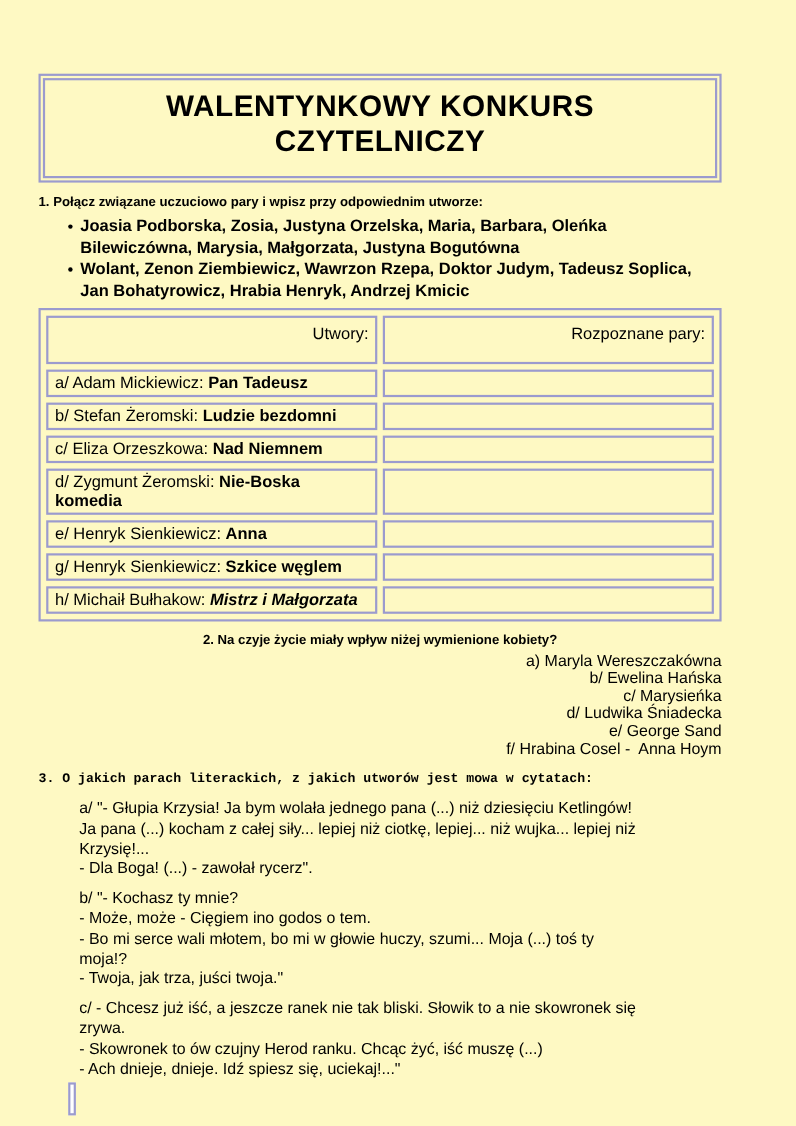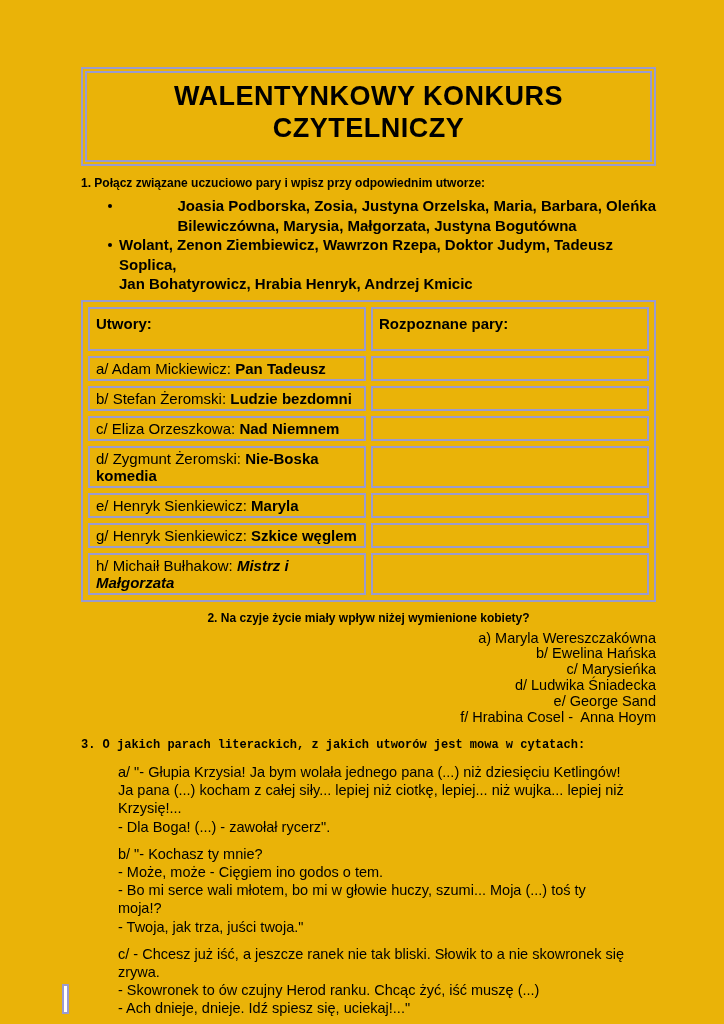--- a/index.html
+++ b/index.html
@@ -1,46 +1,46 @@
 <!DOCTYPE html>
 <html style="--frame: #9b9bce;"><head>
 <meta charset="utf-8">
 <style>
   :root { --frame: #9b9bce; }
   * { box-sizing: border-box; }
   html, body { margin: 0; padding: 0; background: #ffffff; }
   .page {
-    width: 724px; height: 1024px; margin: 0 auto; background: #eab308;
+    width: 724px; height: 1024px; margin: 0 auto; background: #fef9c3;
     font-family: "Liberation Sans", sans-serif; color: #000;
-    position: relative; padding: 67px 68px 0 81px; overflow: hidden;
+    position: relative; padding: 67px 68px 0 35px; overflow: hidden;
   }
   .title-box-outer { border: 2px solid var(--frame); padding: 2px; margin-bottom: 8px; }
   .title-box-inner { border: 2px solid var(--frame); text-align: center; padding: 7px 8px 16px 8px; }
   .doc-title {
     margin: 0; font-size: 27px; font-weight: bold; line-height: 32px;
     white-space: pre-line; letter-spacing: 0.5px;
   }
   .h-bold { font-size: 12px; font-weight: bold; margin: 6px 0 4px 0; line-height: 18px; }
   .bullets { margin: 0 0 6px 0; padding: 0; list-style: none; }
-  .bullets li { display: flex; margin-left: 27px; justify-content: space-between; }
+  .bullets li { display: flex; margin-left: 27px; }
   .bullet-dot {
     width: 4px; height: 4px; border-radius: 50%; background: #000;
     margin: 8px 7px 0 0; flex: 0 0 4px;
   }
   .bullet-text { font-size: 15px; font-weight: bold; line-height: 19.5px; white-space: pre-line; }
   table.pairs-table {
     width: 100%; border: 2px solid var(--frame);
     border-collapse: separate; border-spacing: 5px; margin: 0 0 0 0;
   }
   table.pairs-table td {
     border: 2px solid var(--frame); font-size: 15px; line-height: 17px;
     padding: 2px 6px; vertical-align: middle; width: 50%;
   }
   table.pairs-table td.th {
-    text-align: left; font-weight: bold; vertical-align: top;
+    text-align: right; font-weight: normal; vertical-align: top;
     padding-top: 6px; height: 44px; font-size: 15px;
   }
   td.t-cell .t-title { font-weight: bold; }
   td.t-cell .t-italic { font-style: italic; }
   .plain-list { margin: 4px 0 0 12px; text-align: right; }
   .plain-list div { font-size: 14.5px; line-height: 15.9px; white-space: pre-wrap; }
   .quote {
     margin: 9px 0 9px 37px; font-size: 14.5px; line-height: 18.2px;
     white-space: pre-line;
   }
@@ -95,21 +95,21 @@
       </tr>
       <tr>
         <td class="t-cell"><span>c/ Eliza Orzeszkowa: </span><span class="t-title">Nad Niemnem</span></td>
         <td class="t-cell"></td>
       </tr>
       <tr>
         <td class="t-cell"><span>d/ Zygmunt Żeromski: </span><span class="t-title">Nie-Boska komedia</span></td>
         <td class="t-cell"></td>
       </tr>
       <tr>
-        <td class="t-cell"><span>e/ Henryk Sienkiewicz: </span><span class="t-title">Maryla</span></td>
+        <td class="t-cell"><span>e/ Henryk Sienkiewicz: </span><span class="t-title">Anna</span></td>
         <td class="t-cell"></td>
       </tr>
       <tr>
         <td class="t-cell"><span>g/ Henryk Sienkiewicz: </span><span class="t-title">Szkice węglem</span></td>
         <td class="t-cell"></td>
       </tr>
       <tr>
         <td class="t-cell"><span>h/ Michaił Bułhakow: </span><span class="t-title t-italic">Mistrz i Małgorzata</span></td>
         <td class="t-cell"></td>
       </tr>

